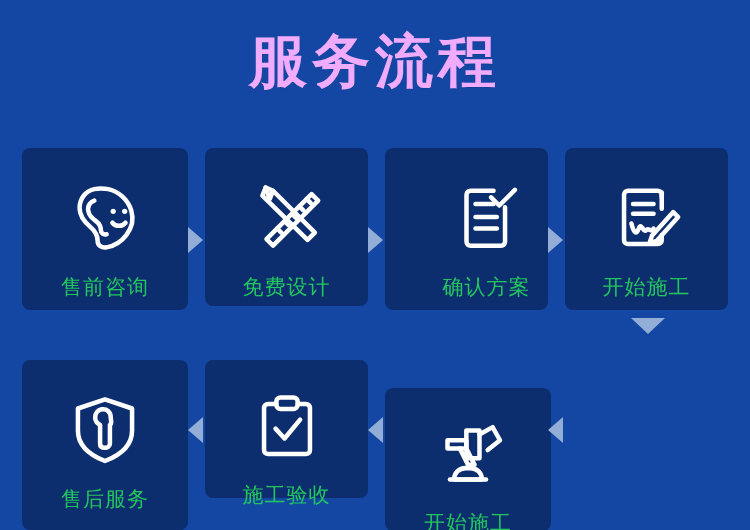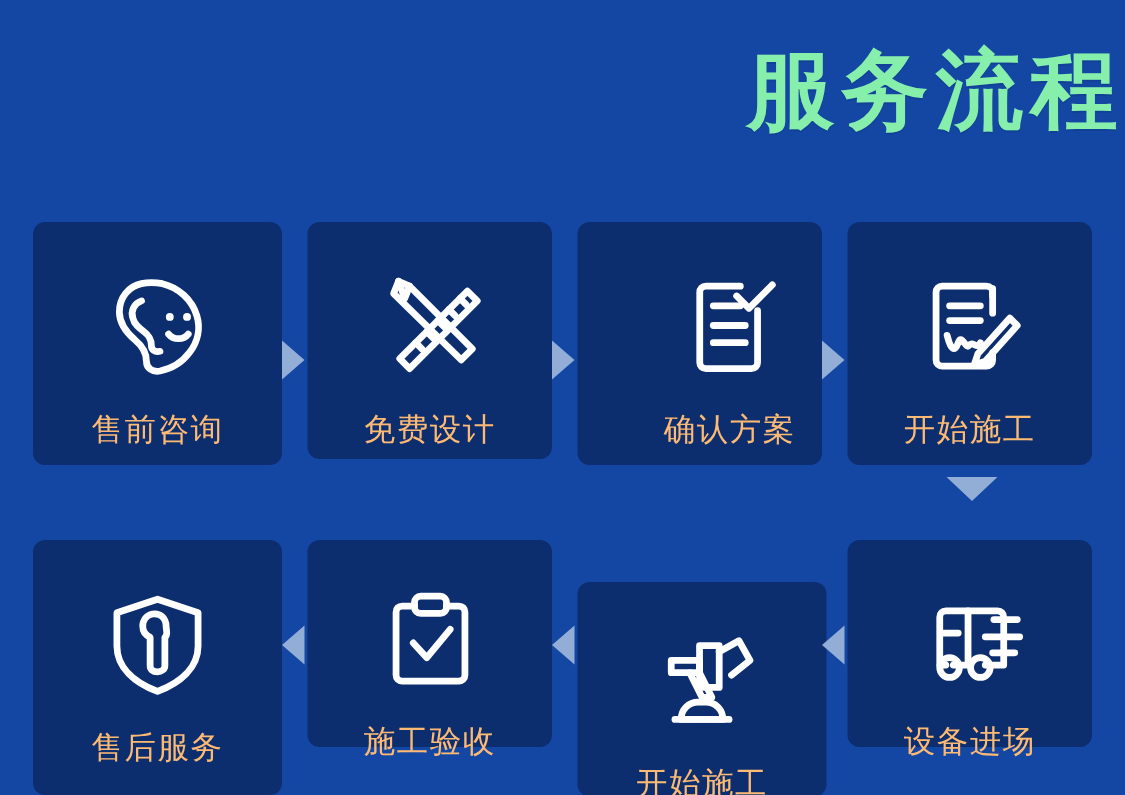--- a/index.html
+++ b/index.html
@@ -19,22 +19,22 @@
     width: 750px;
     height: 530px;
   }
 
   
   .page-title {
     position: absolute;
     left: 0;
     top: 26px;
     width: 750px;
-    text-align: right;
-    color: #86efac;
+    text-align: center;
+    color: #f0abfc;
     font-size: 58px;
     font-weight: bold;
     letter-spacing: 5px;
     line-height: 70px;
     text-shadow: 0 1px 0 rgba(0,0,0,0.08);
   }
 
   
   .card {
     position: absolute;
@@ -54,21 +54,21 @@
     align-items: center;
     justify-content: center;
   }
   .card .icon-wrap svg {
     width: 82px;
     height: 82px;
     display: block;
   }
   .card .card-label {
     margin-top: 14px;
-    color: #fdba74;
+    color: #22c55e;
     font-size: 21px;
     letter-spacing: 1px;
     line-height: 26px;
     text-align: center;
     white-space: nowrap;
   }
 
   
   .arrow {
     position: absolute;
@@ -207,30 +207,14 @@
         <path d="M40 42 L50 62 L58 62 L48 42"></path>
         <path d="M33 80 C33 72 39 66 47 66 L53 66 C61 66 67 72 67 80 Z"></path>
         <path d="M28 80 L72 80"></path>
       </svg>
     </div>
     <div class="card-label">开始施工</div>
   </div>
 
   <div class="arrow arrow-left" style="left:548px; top:417px;"></div>
 
-  <div class="card" style="left:565px; top:360px; width:163px; height:138px;">
-    <div class="icon-wrap">
-      <svg viewBox="0 0 100 100" fill="none" stroke="#ffffff" stroke-width="5.5" stroke-linecap="round" stroke-linejoin="round">
-        <path d="M48 26 L72 26 C75 26 77 28 77 31 L77 70 L62 70"></path>
-        <path d="M36 70 L48 70 L48 26 L30 26 C27 26 25 28 25 31
-                 L25 70 L30 70"></path>
-        <path d="M28 44 L40 44"></path>
-        <circle cx="33" cy="72" r="8"></circle>
-        <circle cx="58" cy="72" r="8"></circle>
-        <path d="M69 33 L88 33"></path>
-        <path d="M62 47 L90 47"></path>
-        <path d="M68 60 L86 60"></path>
-      </svg>
-    </div>
-    <div class="card-label">设备进场</div>
-  </div>
 
 </div>
 
 </body></html>

